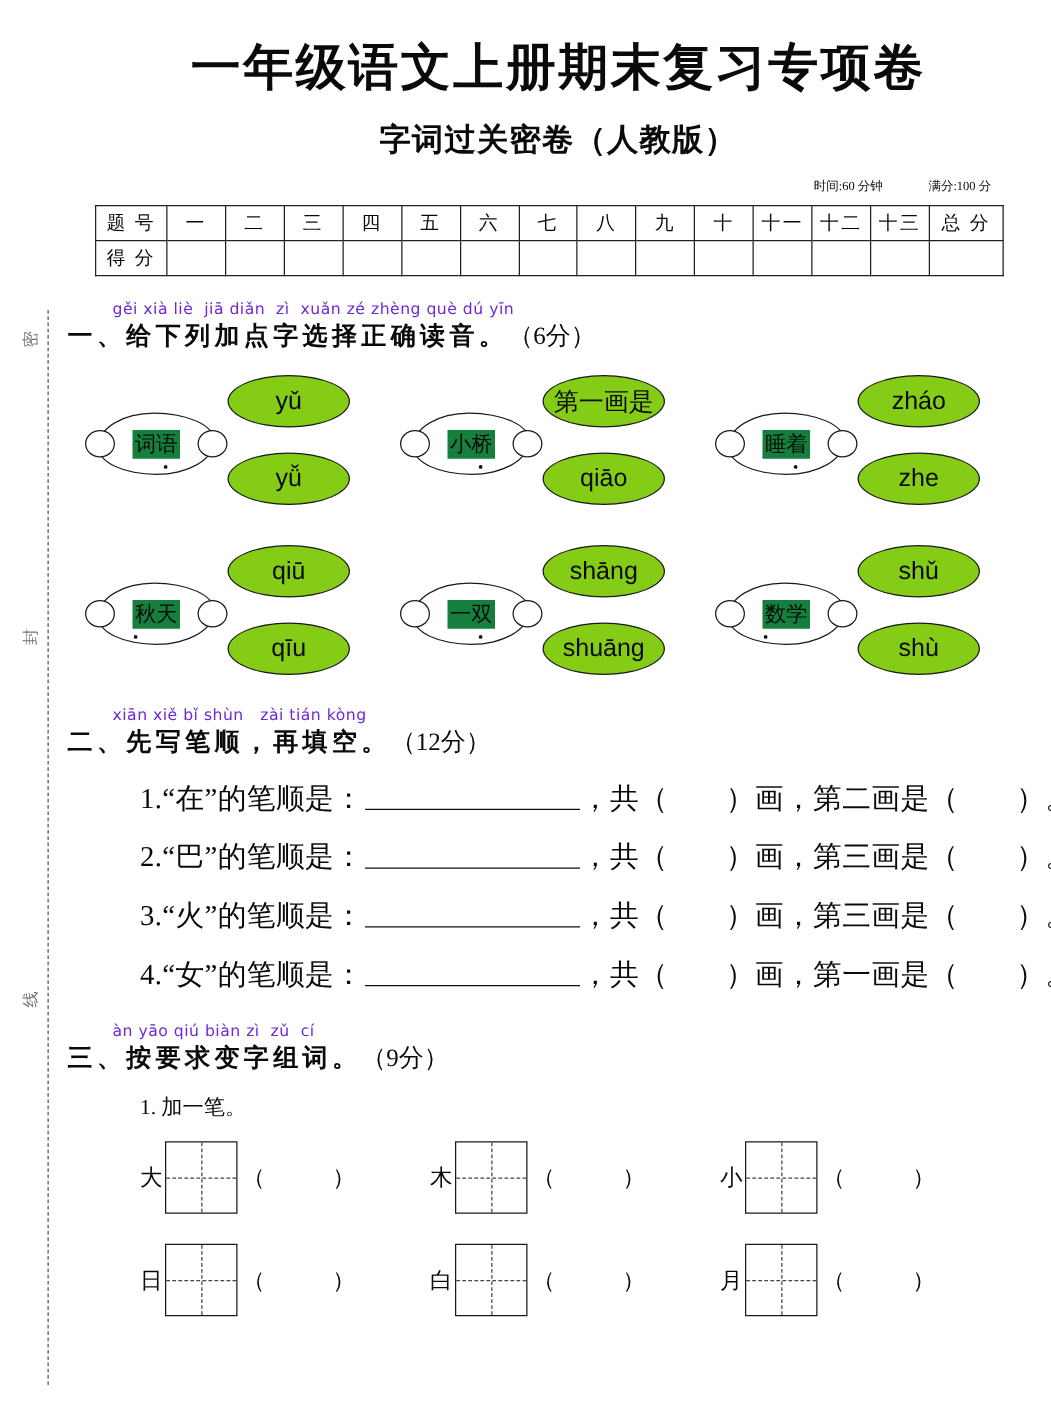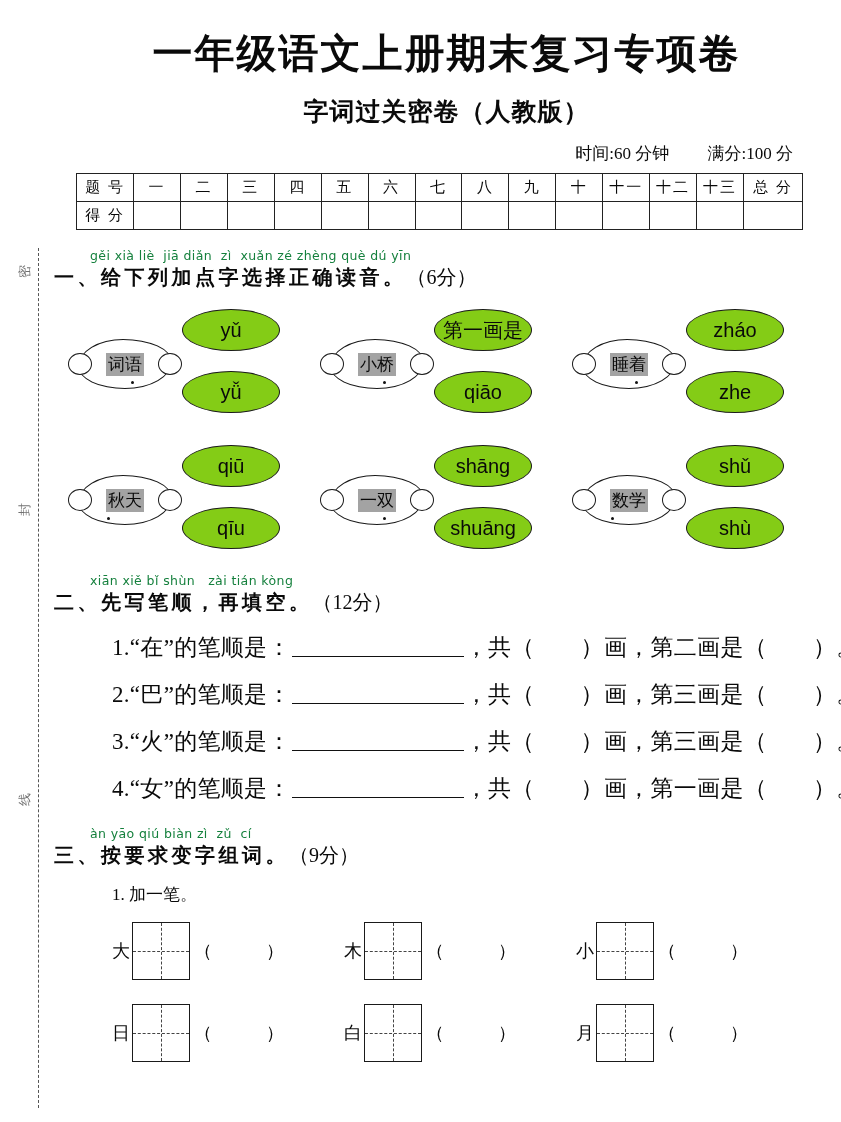--- a/index.html
+++ b/index.html
@@ -59,21 +59,21 @@
   .title-sub {
     text-align: center;
     font-size: 25px;
     font-weight: bold;
     letter-spacing: 1px;
     margin: 14px 0 0 0;
   }
   .meta-line {
     margin: 14px 46px 0 0;
     text-align: right;
-    font-size: 17px;
+    font-size: 10px;
   }
   .meta-line span { margin-left: 34px; }
 
   
   .score-wrap { margin: 8px 36px 0 22px; }
   table.score {
     border-collapse: collapse;
     width: 100%;
     table-layout: fixed;
   }
@@ -88,21 +88,21 @@
   table.score td.head-cell { width: 56px; }
   table.score td.total-cell { width: 58px; }
 
   
   .section { margin-top: 18px; }
   .pinyin-head {
     font-family: "DejaVu Sans", "Liberation Sans", sans-serif;
     font-size: 12.5px;
     margin-left: 36px;
     letter-spacing: .4px;
-    color: #15803d;
+    color: #6d28d9;
     white-space: pre;
   }
   .sec-title {
     font-size: 20px;
     font-weight: bold;
     margin: 1px 0 0 0;
     letter-spacing: 3.5px;
   }
   .sec-title .pts { font-weight: normal; letter-spacing: 0; margin-top: 46px; }
 
@@ -131,21 +131,21 @@
   }
   .cloud::before, .cloud::after {
     content: "";
     position: absolute;
     border: 1.3px solid #1a1a1a;
     background: #fff;
     border-radius: 50%;
   }
   .cloud::before { width: 22px; height: 20px; left: -11px; top: 13px; }
   .cloud::after  { width: 22px; height: 20px; right: -11px; top: 13px; }
-  .cloud .word { position: relative; z-index: 3; background: #a3a3a3; padding: 0 2px; }
+  .cloud .word { position: relative; z-index: 3; background: #15803d; padding: 0 2px; }
   .cloud .dot {
     position: absolute;
     bottom: 4px;
     width: 3px; height: 3px;
     border-radius: 50%;
     background: #111;
     z-index: 4;
   }
   .opt {
     position: absolute;

